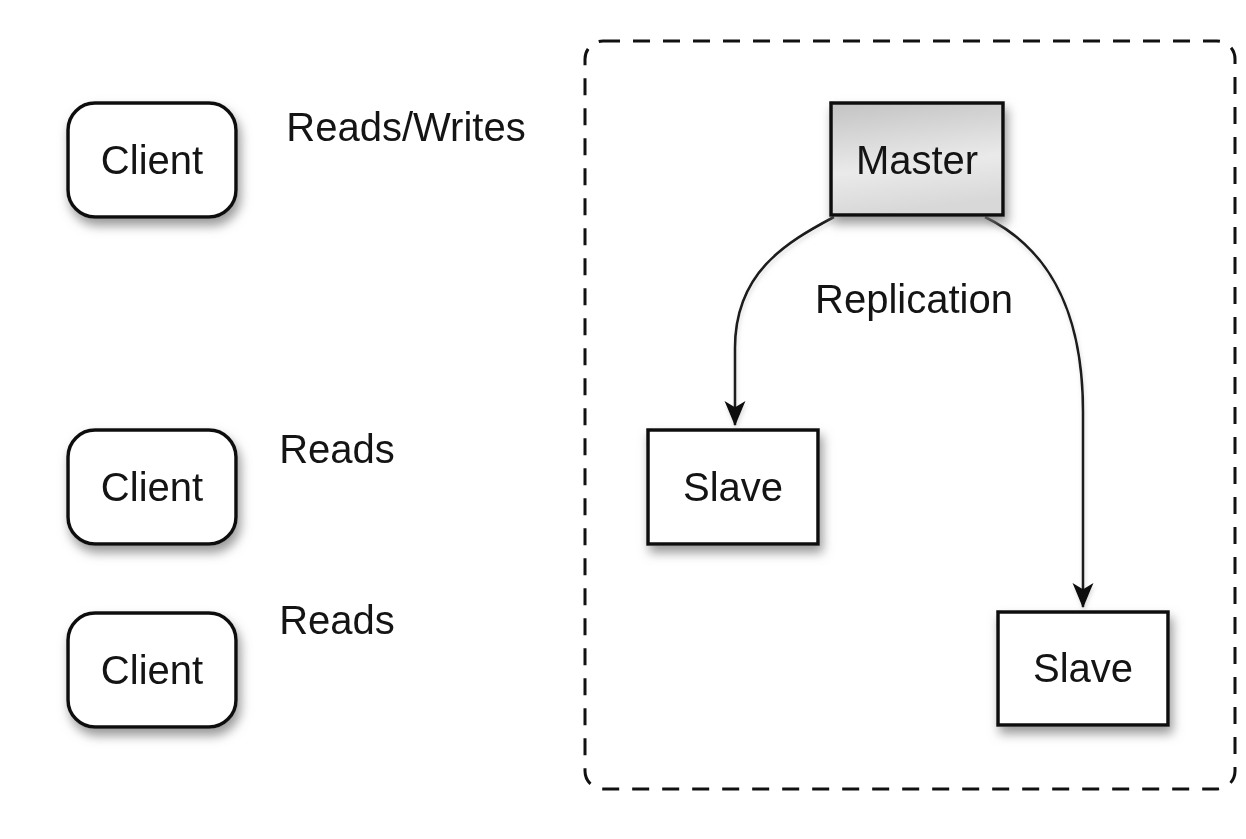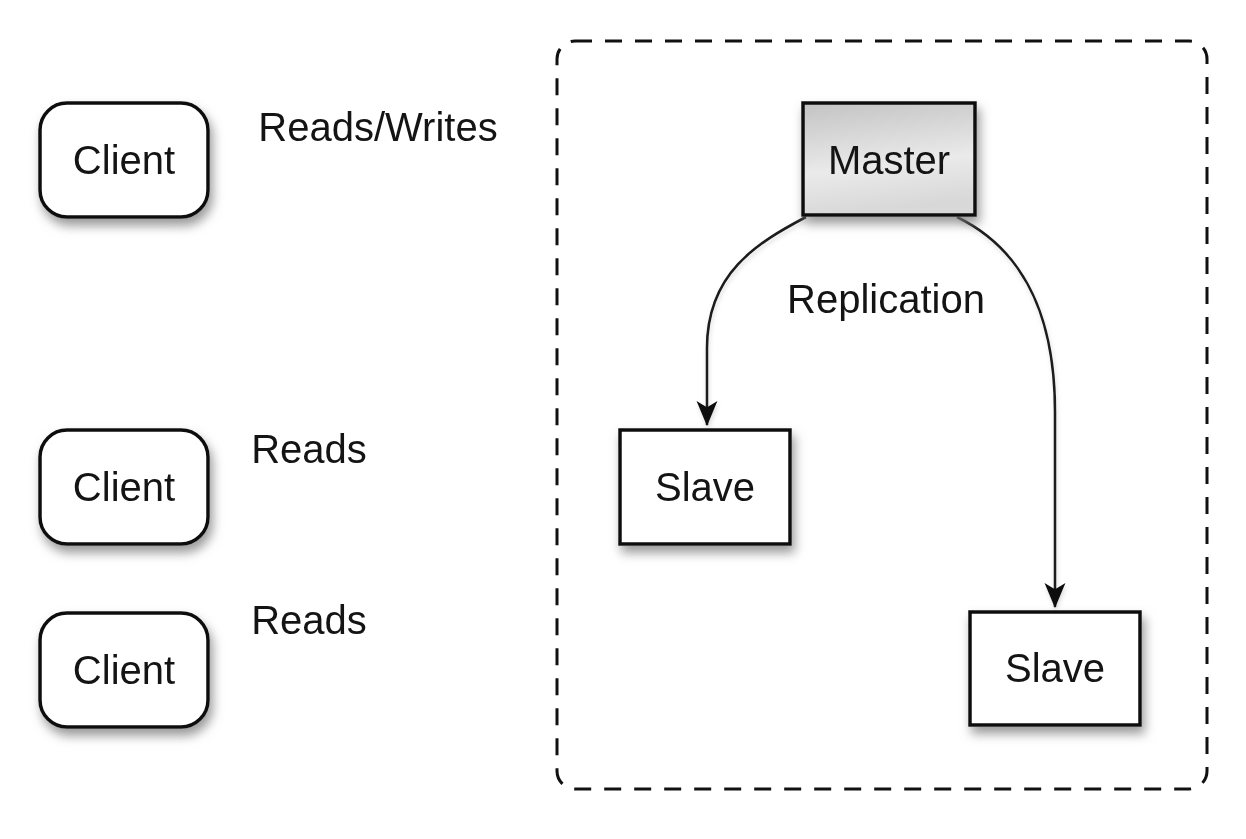--- a/index.html
+++ b/index.html
@@ -8,20 +8,21 @@
     background: #ffffff;
     width: 1246px;
     height: 839px;
     overflow: hidden;
     font-family: "Liberation Sans", sans-serif;
   }
   .diagram-wrap {
     position: relative;
     width: 1070px;
     height: 839px;
+    padding-left: 28px;
   }
   svg { display: block; }
   .node-box {
     stroke: #111111;
     stroke-width: 3.5;
   }
   .edge-line {
     stroke: #1a1a1a;
     stroke-width: 2.6;
     fill: none;

